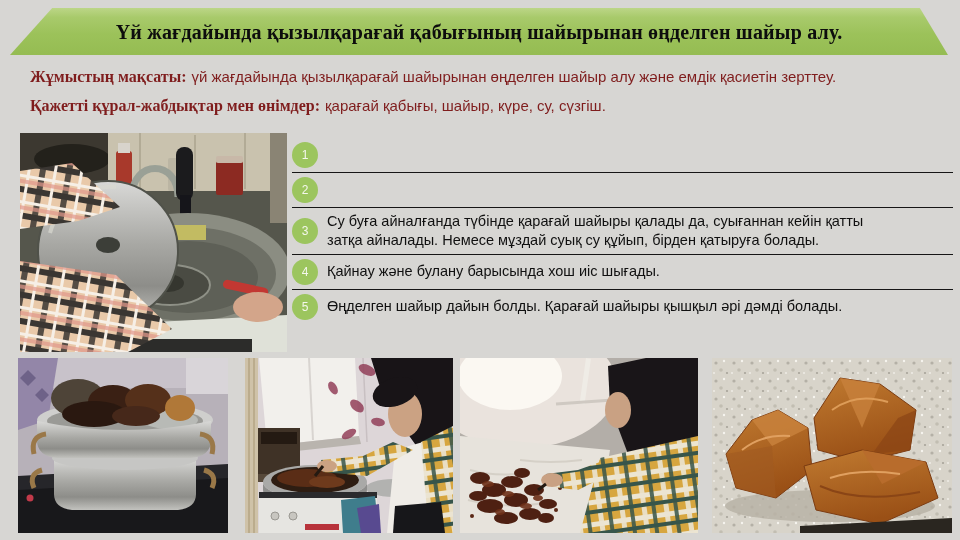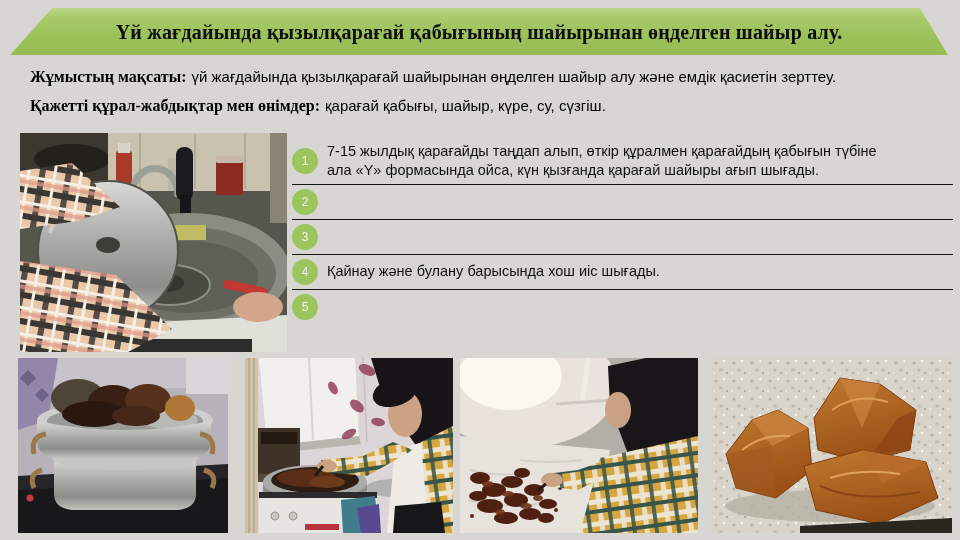--- a/index.html
+++ b/index.html
@@ -6,21 +6,21 @@
   .slide{position:relative;width:960px;height:540px;background:var(--slide-bg,#d7d6d3);
     overflow:hidden;font-family:"Liberation Sans",sans-serif;color:#141414;padding-left:20px;}
   
   .banner{position:absolute;left:10px;top:8px;width:938px;height:47px;
     background:linear-gradient(180deg,#bcd687 0%,#a8ca6b 20%,var(--banner-green,#9cc25a) 55%,#95bc52 100%);
     clip-path:polygon(4.5% 0,97% 0,100% 100%,0 100%);
     display:flex;align-items:center;justify-content:center;}
   .banner h1{margin:0;font-family:"Liberation Serif",serif;font-weight:bold;
     font-size:20px;line-height:1;color:#0d0d0d;letter-spacing:.2px;}
   
-  .intro{position:absolute;left:30px;margin:0;font-size:15px;line-height:1.2;color:#000000;}
+  .intro{position:absolute;left:30px;margin:0;font-size:15px;line-height:1.2;color:#7f1d1d;}
   .intro .lbl{font-family:"Liberation Serif",serif;font-weight:bold;font-size:16px;margin-right:5px;}
   .goal{top:67px;} .tools{top:96px;}
   
   .steps{position:absolute;left:292px;top:138px;width:661px;margin:0;padding:0;list-style:none;}
   .step{display:flex;align-items:center;gap:9px;padding:4px 0;}
   .step + .step{border-top:1px solid #161616;}
   .badge{flex:0 0 auto;width:26px;height:26px;border-radius:50%;
     background:var(--step-green,#9cc55e);color:#f4f7ec;font-size:12px;line-height:1;
     display:flex;align-items:center;justify-content:center;}
   .step-text{font-size:14.5px;line-height:1.3;color:#101010;max-width:560px;}
@@ -135,34 +135,35 @@
       <g>
         <rect x="204" y="146" width="46" height="9" rx="4.5" fill="#c23832" transform="rotate(12 204 146)"></rect>
         <ellipse cx="238" cy="174" rx="25" ry="15" fill="#d3a58a"></ellipse>
       </g>
     </svg>
   </div>
 
   <ol class="steps">
     <li class="step">
       <span class="badge">1</span>
-      <span class="step-text">7-15 жылдық қарағайды таңдап алып, өткір құралмен қарағайдың қабығын түбіне ала «Y» формасында ойса, күн қызғанда қарағай шайыры ағып шығады.</span>
     </li>
     <li class="step">
       <span class="badge">2</span>
     </li>
     <li class="step">
       <span class="badge">3</span>
+      <span class="step-text">Су буға айналғанда түбінде қарағай шайыры қалады да, суығаннан кейін қатты затқа айналады. Немесе мұздай суық су құйып, бірден қатыруға болады.</span>
     </li>
     <li class="step">
       <span class="badge">4</span>
       <span class="step-text">Қайнау және булану барысында хош иіс шығады.</span>
     </li>
     <li class="step">
       <span class="badge">5</span>
+      <span class="step-text">Өңделген шайыр дайын болды. Қарағай шайыры қышқыл әрі дәмді болады.</span>
     </li>
   </ol>
 
   <div class="photo" id="photo-pot">
     <svg viewBox="0 0 210 175" preserveAspectRatio="none">
       <rect width="210" height="175" fill="#b7b1b9"></rect>
       <rect x="0" y="0" width="210" height="30" fill="#c8c2ca"></rect>
       <g>
         <polygon points="0,0 40,0 30,62 0,72" fill="#9386a8"></polygon>
         <path d="M10,12 l8,8 -8,8 -8,-8z M24,30 l7,7 -7,7 -7,-7z" fill="#6e6288"></path>

